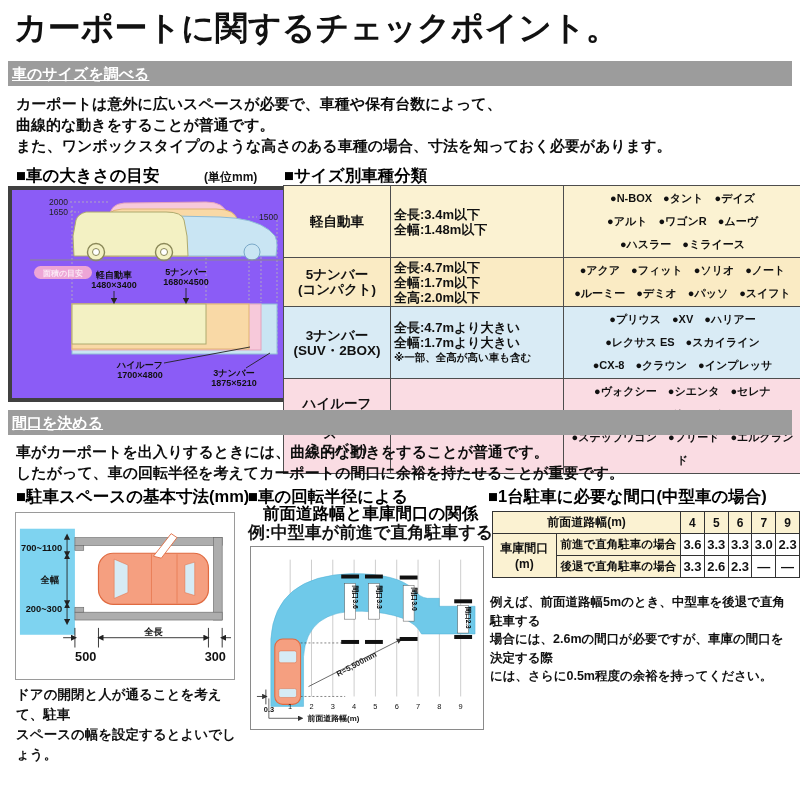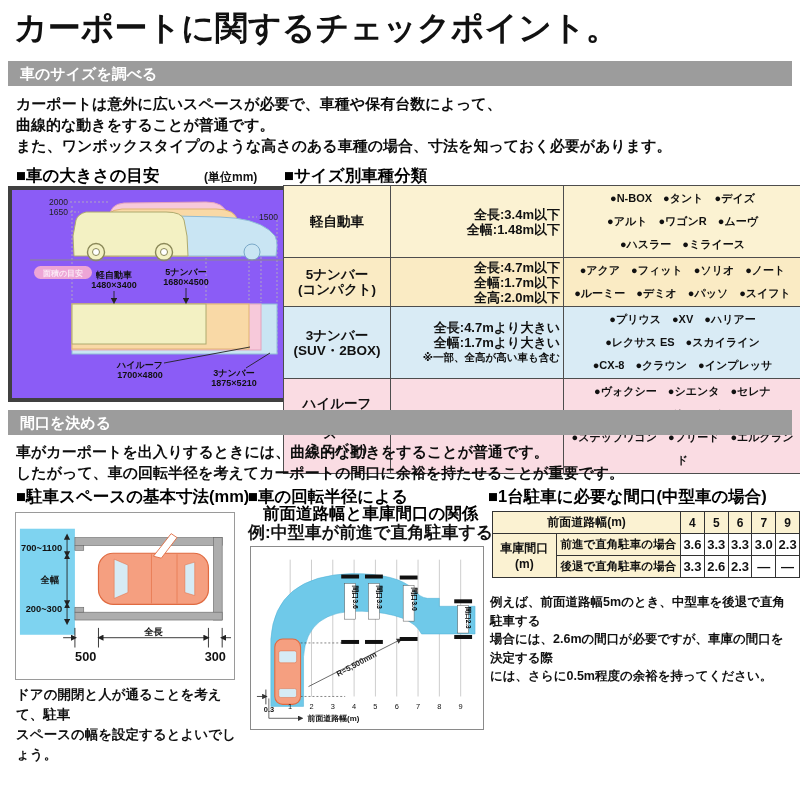--- a/index.html
+++ b/index.html
@@ -8,33 +8,33 @@
     font-family:"Liberation Sans","DejaVu Sans",sans-serif;
     color:#111;overflow:hidden;
   }
   .abs{position:absolute;}
   .b{font-weight:bold;text-align:right;}
   .pre{white-space:pre-line;}
   
   .page-title{left:14px;top:6px;font-size:33px;font-weight:bold;letter-spacing:0px;text-align:center;}
   
   .sec-bar{left:8px;width:784px;height:25px;background:#9C9C9C;}
-  .sec-bar span{display:block;color:#fff;font-weight:bold;font-size:15px;line-height:25px;padding-left:12px;}
+  .sec-bar span{display:block;color:#fff;font-weight:bold;font-size:15px;line-height:25px;padding-left:4px;text-decoration:underline;}
   .bar1{top:61px;} .bar2{top:410px;}
   .intro{left:16px;font-size:15px;font-weight:bold;line-height:21px;color:#0d0d0d;}
   .intro1{top:93px;} .intro2{top:441px;}
   .h-small{font-size:16.5px;font-weight:bold;color:#000;}
   
   .size-box{left:8px;top:186px;width:271px;height:208px;border:4px solid #404040;background:#8b5cf6;padding-left:12px;}
   
   .class-table{left:283px;top:185px;border-collapse:collapse;table-layout:fixed;width:511px;}
   .class-table td,.class-table th{border:1px solid #4d4d4d;padding:1px 3px;vertical-align:middle;}
   .class-table th{background:#8F8F8F;color:#fff;font-size:12.5px;font-weight:bold;height:18px;padding:0;}
   .ct-name{width:100px;text-align:center;font-size:13.5px;font-weight:bold;line-height:15px;}
-  .ct-spec{width:166px;text-align:right;font-size:13px;font-weight:bold;line-height:15px;}
+  .ct-spec{width:166px;text-align:left;font-size:13px;font-weight:bold;line-height:15px;}
   .ct-cars{width:231px;text-align:center;font-size:11px;font-weight:bold;line-height:23px;padding-left:6px;}
   .ct-note{display:block;font-size:10.5px;font-weight:bold;}
   .r-cream td{background:#FBF2D2;} .r-cream2 td{background:#FAEBC4;}
   .r-blue td{background:#D9EBF5;} .r-pink td{background:#FADCE3;}
   .rowh1{height:45px}.rowh2{height:46px}.rowh3{height:47px}.rowh4{height:46px}
   
   .basic-box{left:15px;top:512px;width:218px;height:166px;border:1px solid #9a9a9a;background:#fff;}
   .turn-box{left:250px;top:546px;width:232px;height:182px;border:1px solid #8a8a8a;background:#fff;}
   .caption{left:16px;top:685px;width:232px;font-size:13.5px;font-weight:bold;line-height:20px;}
   .subtitle{left:248px;top:521px;font-size:17px;font-weight:bold;}

